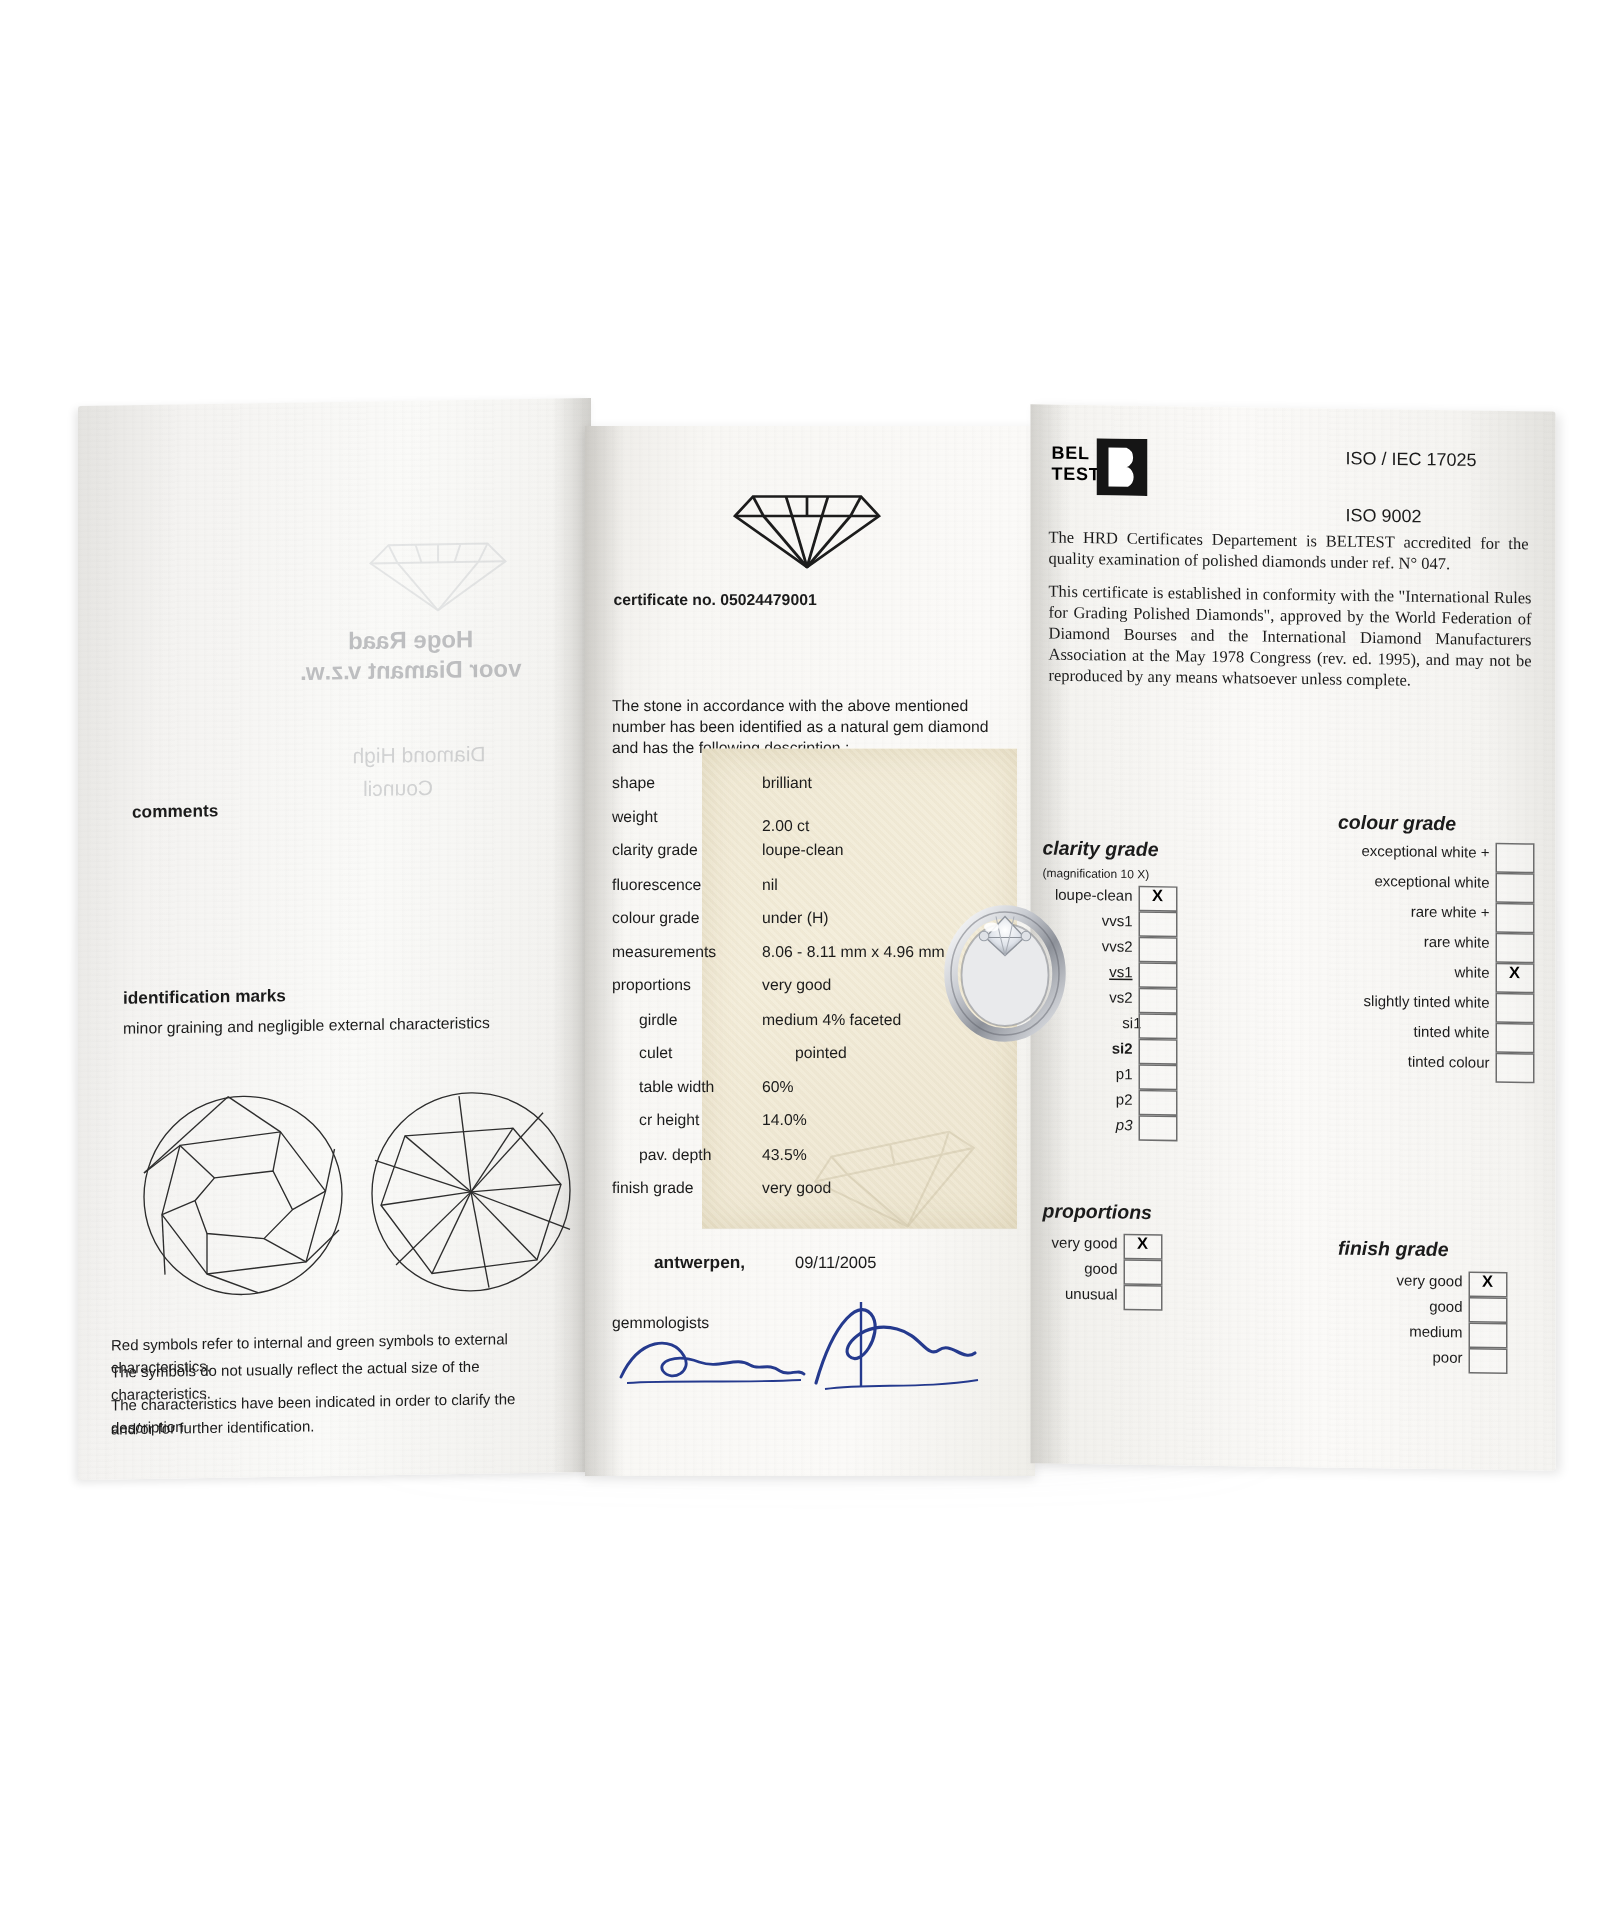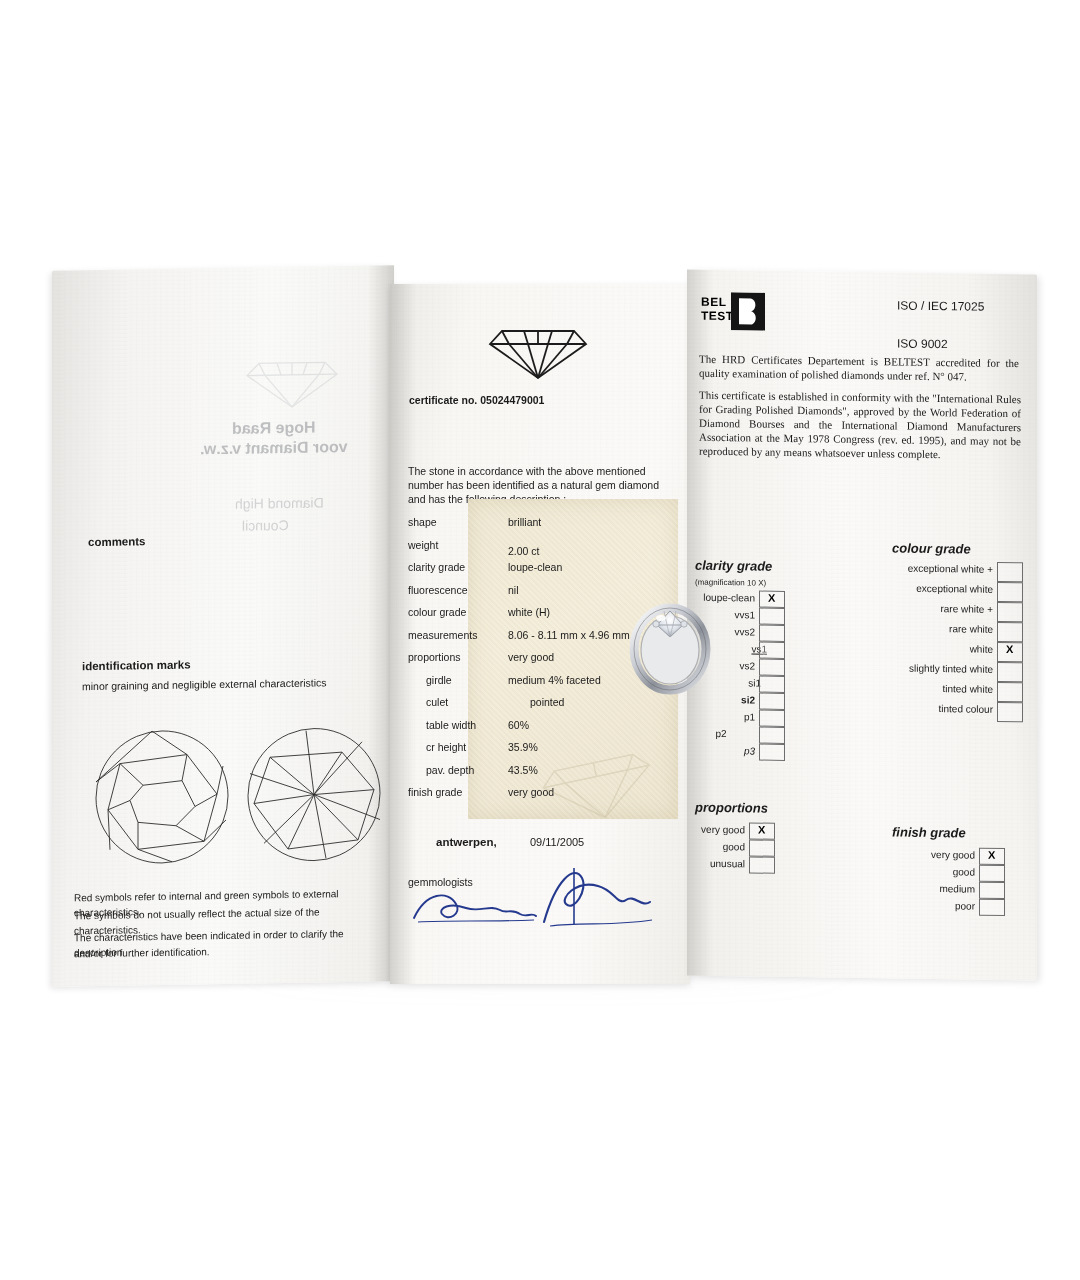--- a/index.html
+++ b/index.html
@@ -292,33 +292,33 @@
       <div id="mid-rows">
           <div class="t mid-label" style="left: 18px; top: 232px;">shape</div>
           <div class="t mid-value" style="left: 118px; top: 232px;">brilliant</div>
           <div class="t mid-label" style="left: 18px; top: 254.5px;">weight</div>
           <div class="t mid-value" style="left: 118px; top: 261px;">2.00 ct</div>
           <div class="t mid-label" style="left: 18px; top: 277px;">clarity grade</div>
           <div class="t mid-value" style="left: 118px; top: 277px;">loupe-clean</div>
           <div class="t mid-label" style="left: 18px; top: 299.5px;">fluorescence</div>
           <div class="t mid-value" style="left: 118px; top: 299.5px;">nil</div>
           <div class="t mid-label" style="left: 18px; top: 322px;">colour grade</div>
-          <div class="t mid-value" style="left: 118px; top: 322px;">white (H)</div>
+          <div class="t mid-value" style="left: 118px; top: 322px;">under (H)</div>
           <div class="t mid-label" style="left: 18px; top: 344.5px;">measurements</div>
           <div class="t mid-value" style="left: 118px; top: 344.5px;">8.06 - 8.11 mm x 4.96 mm</div>
           <div class="t mid-label" style="left: 18px; top: 367px;">proportions</div>
           <div class="t mid-value" style="left: 118px; top: 367px;">very good</div>
           <div class="t mid-label" style="left: 36px; top: 389.5px;">girdle</div>
           <div class="t mid-value" style="left: 118px; top: 389.5px;">medium 4% faceted</div>
           <div class="t mid-label" style="left: 36px; top: 412px;">culet</div>
           <div class="t mid-value" style="left: 118px; top: 412px; padding-left: 22px;">pointed</div>
           <div class="t mid-label" style="left: 36px; top: 434.5px;">table width</div>
           <div class="t mid-value" style="left: 118px; top: 434.5px;">60%</div>
           <div class="t mid-label" style="left: 36px; top: 457px;">cr height</div>
-          <div class="t mid-value" style="left: 118px; top: 457px;">35.9%</div>
+          <div class="t mid-value" style="left: 118px; top: 457px;">14.0%</div>
           <div class="t mid-label" style="left: 36px; top: 479.5px;">pav. depth</div>
           <div class="t mid-value" style="left: 118px; top: 479.5px;">43.5%</div>
           <div class="t mid-label" style="left: 18px; top: 502px;">finish grade</div>
           <div class="t mid-value" style="left: 118px; top: 502px;">very good</div>
         </div>
 
       <svg class="watermark" style="left:145px; top:470px; opacity:0.30;" width="130" height="70" viewBox="0 0 130 70">
         <g stroke="#b9ad8c" stroke-width="1.4" fill="none" transform="rotate(-12 65 35)">
           <path d="M10 22 L24 8 L104 8 L118 22 L64 64 Z"></path>
           <path d="M10 22 L118 22"></path>
@@ -367,31 +367,31 @@
       <div class="t r-head" style="left:8px; top:288px;">clarity grade</div>
       <div class="t" style="left:8px; top:308px; font-size:8px;">(magnification 10 X)</div>
       <div id="clarity-list">
           <div class="t r-row-label" style="left: 0px; width: 68px; top: 322px; white-space: nowrap;">loupe-clean</div>
           <div class="grade-box" style="left: 72px; top: 320px; width: 26px; height: 17px;"></div>
           <div class="grade-x" style="left: 81px; top: 321px;">X</div>
           <div class="t r-row-label" style="left: 0px; width: 68px; top: 339px; white-space: nowrap;">vvs1</div>
           <div class="grade-box" style="left: 72px; top: 337px; width: 26px; height: 17px;"></div>
           <div class="t r-row-label" style="left: 0px; width: 68px; top: 356px; white-space: nowrap;">vvs2</div>
           <div class="grade-box" style="left: 72px; top: 354px; width: 26px; height: 17px;"></div>
-          <div class="t r-row-label" style="left: 12px; width: 68px; top: 373px; white-space: nowrap; text-decoration: underline;">vs1</div>
+          <div class="t r-row-label" style="left: 0px; width: 68px; top: 373px; white-space: nowrap; text-decoration: underline;">vs1</div>
           <div class="grade-box" style="left: 72px; top: 371px; width: 26px; height: 17px;"></div>
           <div class="t r-row-label" style="left: 0px; width: 68px; top: 390px; white-space: nowrap;">vs2</div>
           <div class="grade-box" style="left: 72px; top: 388px; width: 26px; height: 17px;"></div>
           <div class="t r-row-label" style="left: 6px; width: 68px; top: 407px; white-space: nowrap;">si1</div>
           <div class="grade-box" style="left: 72px; top: 405px; width: 26px; height: 17px;"></div>
           <div class="t r-row-label" style="left: 0px; width: 68px; top: 424px; white-space: nowrap; font-weight: bold;">si2</div>
           <div class="grade-box" style="left: 72px; top: 422px; width: 26px; height: 17px;"></div>
           <div class="t r-row-label" style="left: 0px; width: 68px; top: 441px; white-space: nowrap;">p1</div>
           <div class="grade-box" style="left: 72px; top: 439px; width: 26px; height: 17px;"></div>
-          <div class="t r-row-label" style="left: 0px; width: 68px; top: 458px; white-space: nowrap; text-align: center;">p2</div>
+          <div class="t r-row-label" style="left: 0px; width: 68px; top: 458px; white-space: nowrap;">p2</div>
           <div class="grade-box" style="left: 72px; top: 456px; width: 26px; height: 17px;"></div>
           <div class="t r-row-label" style="left: 0px; width: 68px; top: 475px; white-space: nowrap; font-style: italic;">p3</div>
           <div class="grade-box" style="left: 72px; top: 473px; width: 26px; height: 17px;"></div>
         </div>
 
       <div class="t r-head" style="left:205px; top:268px;">colour grade</div>
       <div id="colour-list">
           <div class="t r-row-label" style="left: 120px; width: 186px; top: 290px; white-space: nowrap;">exceptional white +</div>
           <div class="grade-box" style="left: 310px; top: 288px; width: 26px; height: 20px;"></div>
           <div class="t r-row-label" style="left: 120px; width: 186px; top: 310px; white-space: nowrap;">exceptional white</div>

